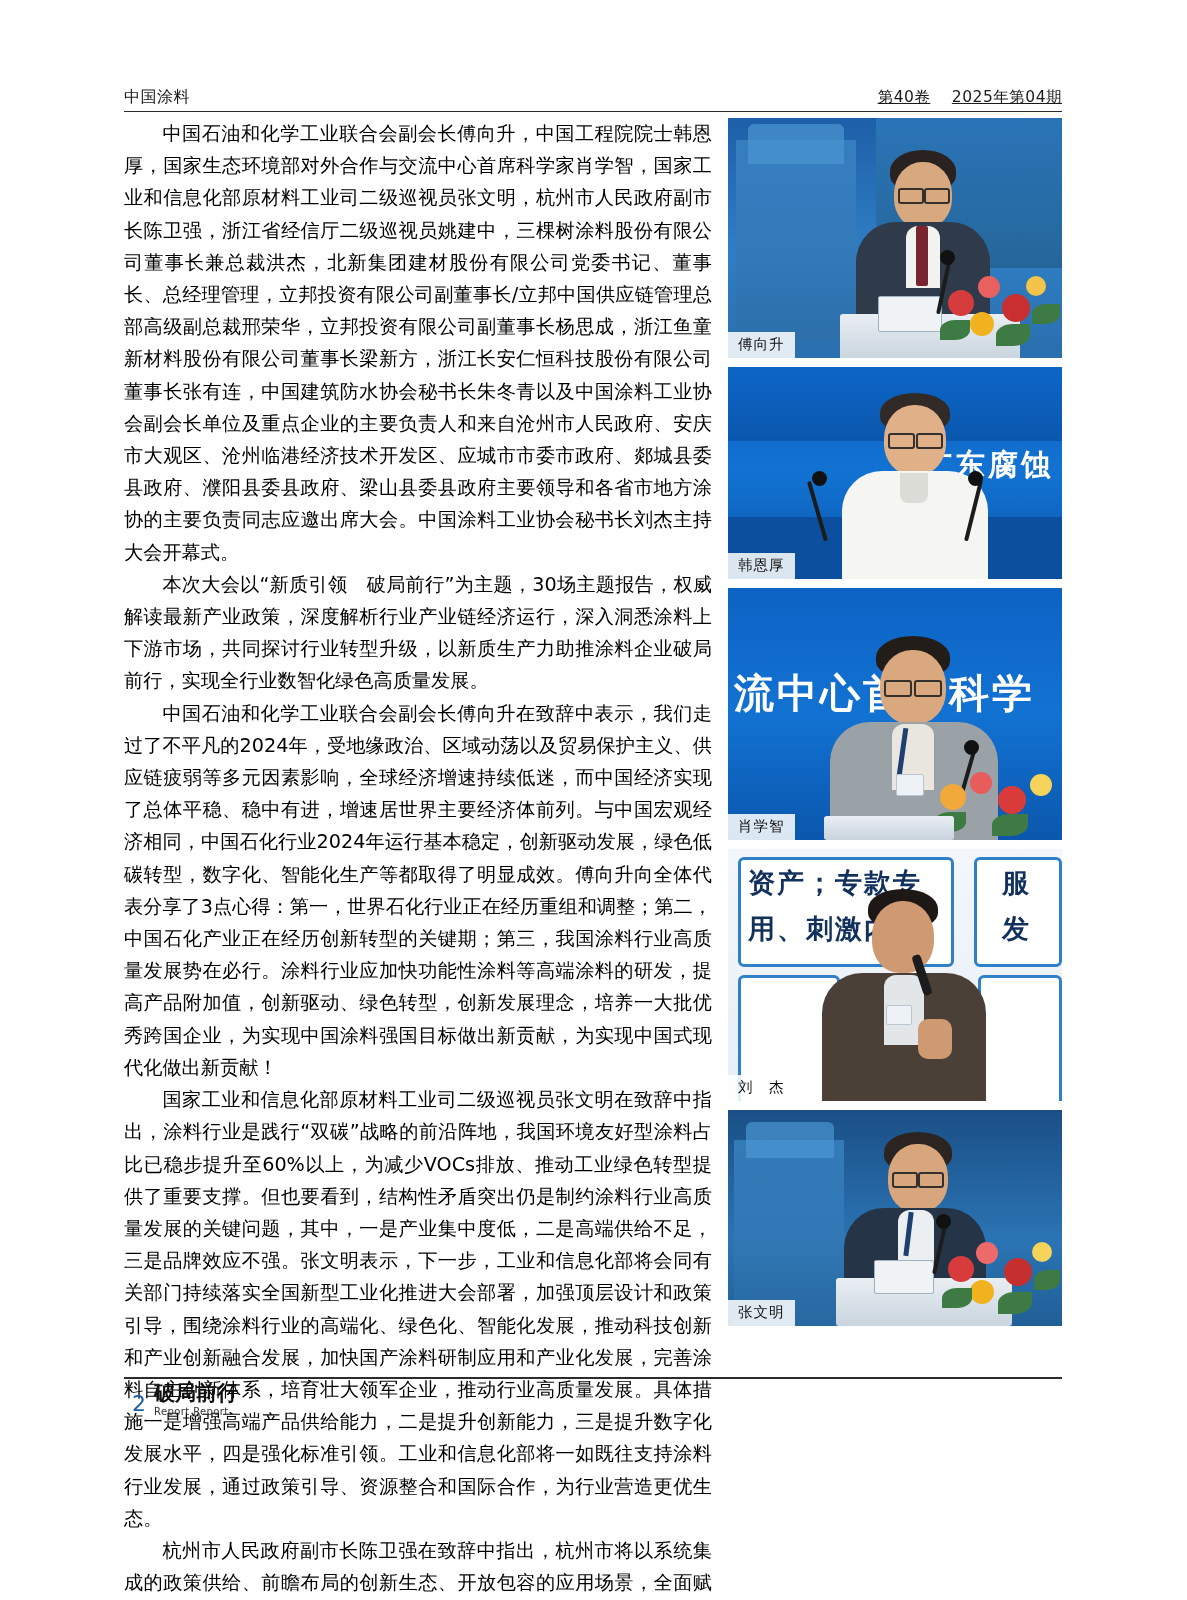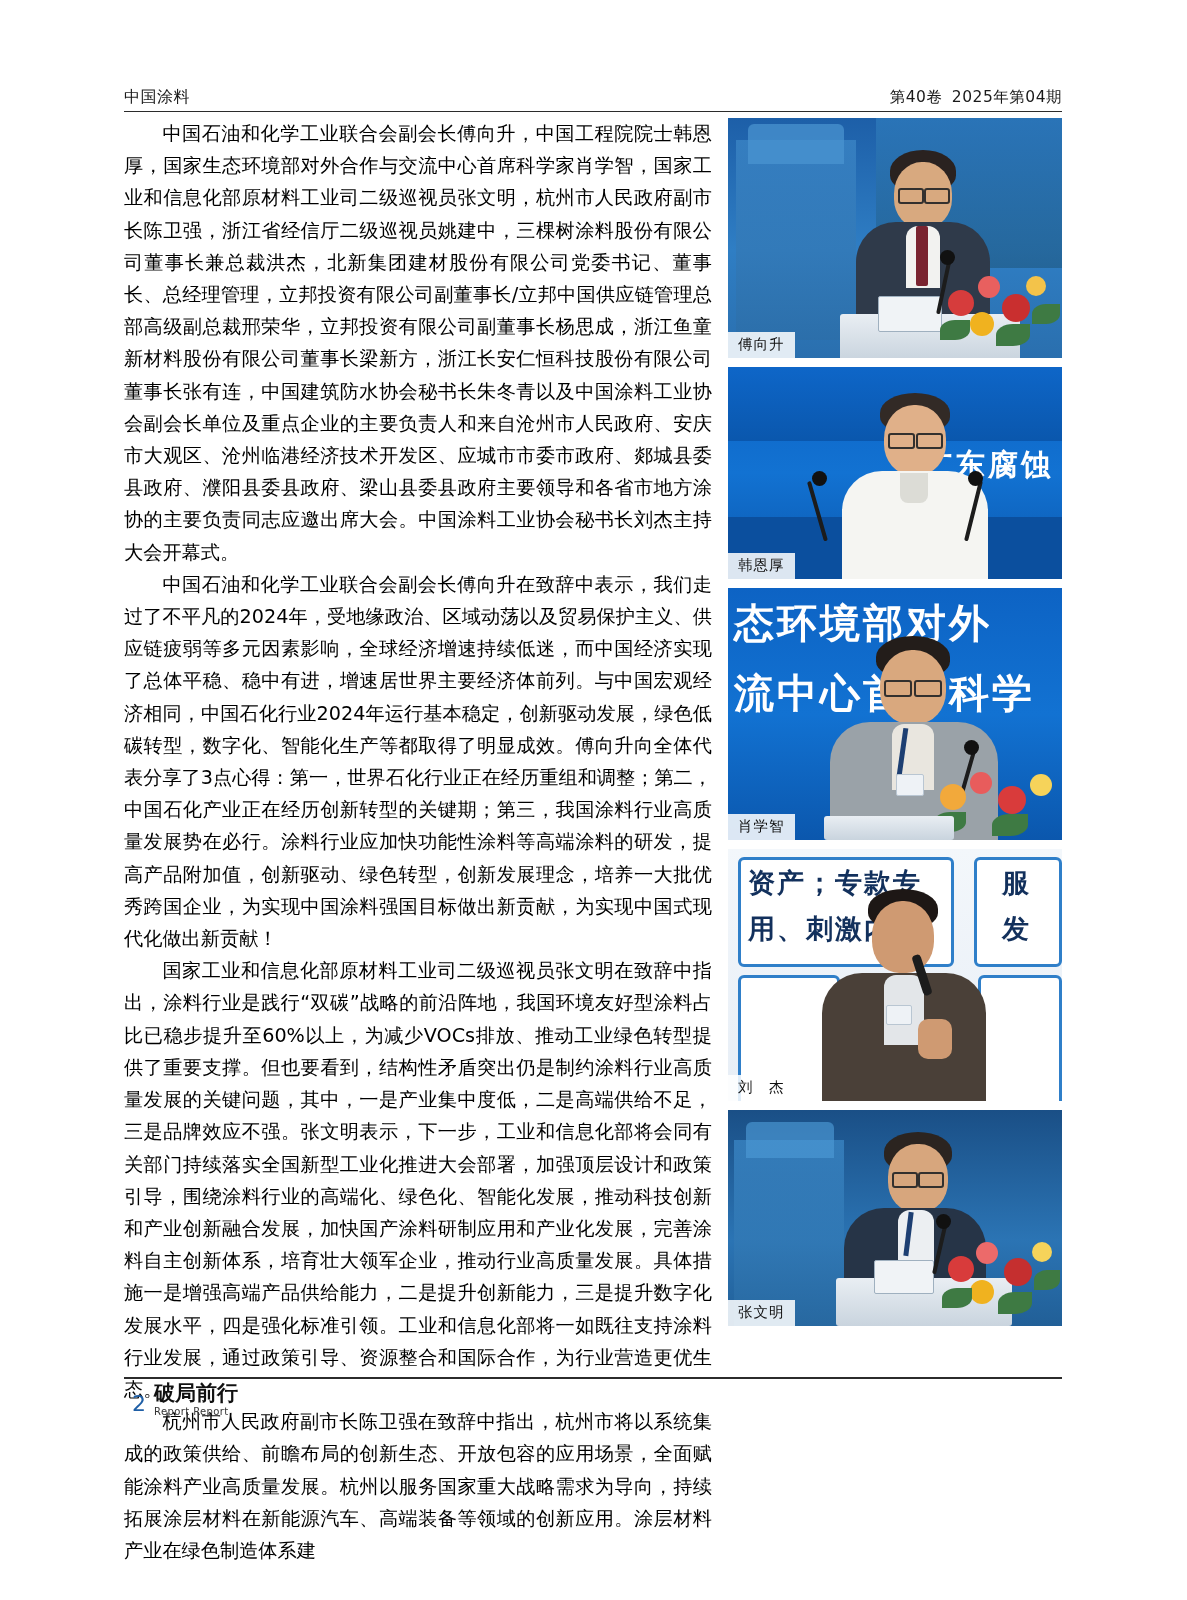--- a/index.html
+++ b/index.html
@@ -40,21 +40,21 @@
   .header .rule {
     position: absolute;
     left: 0;
     bottom: -4px;
     width: 100%;
     height: 1px;
     background: #2b2b2b;
   }
   .header-left { font-family: "DejaVu Sans", sans-serif; font-size: 16px; }
   .header-right { font-family: "DejaVu Sans", sans-serif; font-size: 15.5px; }
-  .header-right span { margin-left: 4px; }
+  .header-right span { margin-left: 16px; text-decoration: underline; }
 
   
   .col-left {
     position: absolute;
     left: 124px;
     top: 118px;
     width: 588px;
     font-size: 19.2px;
     line-height: 32.2px;
     text-align: justify;
@@ -254,20 +254,21 @@
     <div class="header-left">中国涂料</div>
     <div class="header-right">
       <span>第40卷</span>
       <span>2025年第04期</span>
     </div>
     <div class="rule"></div>
   </div>
 
   <div class="col-left">
     <p>中国石油和化学工业联合会副会长傅向升，中国工程院院士韩恩厚，国家生态环境部对外合作与交流中心首席科学家肖学智，国家工业和信息化部原材料工业司二级巡视员张文明，杭州市人民政府副市长陈卫强，浙江省经信厅二级巡视员姚建中，三棵树涂料股份有限公司董事长兼总裁洪杰，北新集团建材股份有限公司党委书记、董事长、总经理管理，立邦投资有限公司副董事长/立邦中国供应链管理总部高级副总裁邢荣华，立邦投资有限公司副董事长杨思成，浙江鱼童新材料股份有限公司董事长梁新方，浙江长安仁恒科技股份有限公司董事长张有连，中国建筑防水协会秘书长朱冬青以及中国涂料工业协会副会长单位及重点企业的主要负责人和来自沧州市人民政府、安庆市大观区、沧州临港经济技术开发区、应城市市委市政府、郯城县委县政府、濮阳县委县政府、梁山县委县政府主要领导和各省市地方涂协的主要负责同志应邀出席大会。中国涂料工业协会秘书长刘杰主持大会开幕式。</p>
+    <p>本次大会以“新质引领　破局前行”为主题，30场主题报告，权威解读最新产业政策，深度解析行业产业链经济运行，深入洞悉涂料上下游市场，共同探讨行业转型升级，以新质生产力助推涂料企业破局前行，实现全行业数智化绿色高质量发展。</p>
     <p>中国石油和化学工业联合会副会长傅向升在致辞中表示，我们走过了不平凡的2024年，受地缘政治、区域动荡以及贸易保护主义、供应链疲弱等多元因素影响，全球经济增速持续低迷，而中国经济实现了总体平稳、稳中有进，增速居世界主要经济体前列。与中国宏观经济相同，中国石化行业2024年运行基本稳定，创新驱动发展，绿色低碳转型，数字化、智能化生产等都取得了明显成效。傅向升向全体代表分享了3点心得：第一，世界石化行业正在经历重组和调整；第二，中国石化产业正在经历创新转型的关键期；第三，我国涂料行业高质量发展势在必行。涂料行业应加快功能性涂料等高端涂料的研发，提高产品附加值，创新驱动、绿色转型，创新发展理念，培养一大批优秀跨国企业，为实现中国涂料强国目标做出新贡献，为实现中国式现代化做出新贡献！</p>
     <p>国家工业和信息化部原材料工业司二级巡视员张文明在致辞中指出，涂料行业是践行“双碳”战略的前沿阵地，我国环境友好型涂料占比已稳步提升至60%以上，为减少VOCs排放、推动工业绿色转型提供了重要支撑。但也要看到，结构性矛盾突出仍是制约涂料行业高质量发展的关键问题，其中，一是产业集中度低，二是高端供给不足，三是品牌效应不强。张文明表示，下一步，工业和信息化部将会同有关部门持续落实全国新型工业化推进大会部署，加强顶层设计和政策引导，围绕涂料行业的高端化、绿色化、智能化发展，推动科技创新和产业创新融合发展，加快国产涂料研制应用和产业化发展，完善涂料自主创新体系，培育壮大领军企业，推动行业高质量发展。具体措施一是增强高端产品供给能力，二是提升创新能力，三是提升数字化发展水平，四是强化标准引领。工业和信息化部将一如既往支持涂料行业发展，通过政策引导、资源整合和国际合作，为行业营造更优生态。</p>
     <p>杭州市人民政府副市长陈卫强在致辞中指出，杭州市将以系统集成的政策供给、前瞻布局的创新生态、开放包容的应用场景，全面赋能涂料产业高质量发展。杭州以服务国家重大战略需求为导向，持续拓展涂层材料在新能源汽车、高端装备等领域的创新应用。涂层材料产业在绿色制造体系建</p>
   </div>
 
 
   <div class="photos">
 
     <div class="photo" style="height:240px;">
       <div class="scene sky-blue"></div>
@@ -318,21 +319,20 @@
       </div>
       <div class="mic" style="left:96px;top:112px;width:4px;height:62px;transform:rotate(-16deg);"></div>
       <div class="mic-head" style="left:84px;top:104px;"></div>
       <div class="mic" style="left:236px;top:112px;width:4px;height:62px;transform:rotate(14deg);"></div>
       <div class="mic-head" style="left:240px;top:104px;"></div>
       <div class="caption">韩恩厚</div>
     </div>
 
     <div class="photo" style="height:252px;">
       <div class="scene screen-blue"></div>
-      <div class="banner-text" style="left:6px;top:8px;font-size:40px;">态环境部对外</div>
       <div class="banner-text" style="left:6px;top:78px;font-size:40px;">流中心首席科学</div>
       <div class="person" style="left:102px;top:48px;width:168px;height:204px;">
         <div class="hair" style="left:46px;top:0px;width:74px;height:42px;background:#231d1a;"></div>
         <div class="head" style="left:50px;top:14px;width:66px;height:74px;background:#d9a87e;"></div>
         <div class="glasses" style="left:54px;top:44px;width:24px;height:13px;"></div>
         <div class="glasses" style="left:84px;top:44px;width:24px;height:13px;"></div>
         <div class="body-suit" style="left:0px;top:86px;width:168px;height:120px;background:#9aa2a8;"></div>
         <div class="shirt" style="left:62px;top:88px;width:42px;height:66px;background:#e9e6df;"></div>
         <div class="lanyard" style="left:70px;top:92px;width:5px;height:48px;transform:rotate(8deg);"></div>
         <div class="badge-card" style="left:66px;top:138px;width:26px;height:20px;"></div>

